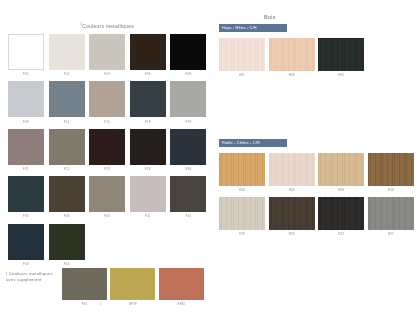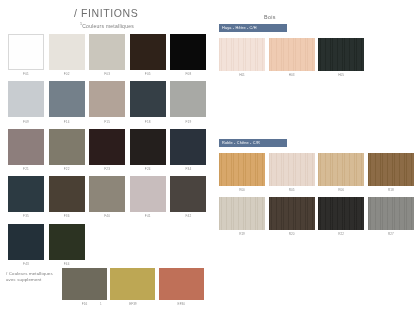--- a/index.html
+++ b/index.html
@@ -69,21 +69,20 @@
   .wcap{display:block;text-align:center;font-size:3.1px;color:#8d8d8d;padding-top:2.2px;height:6px;}
   .grain{position:absolute;inset:0;}
 </style>
 </head>
 <body>
 
 <div class="page">
 
   <div class="left">
 
-    <div class="title">/ FINITIONS</div>
 
     <div class="subtitle">
       <span class="sup">1</span><span>Couleurs metalliques</span>
     </div>
 
     <div class="grid" id="metallic-grid">
         <div class="row">
           <div class="cell">
             <span class="sw bordered" style="background: rgb(254, 254, 254);"></span>
             <span class="cap">F01</span>

